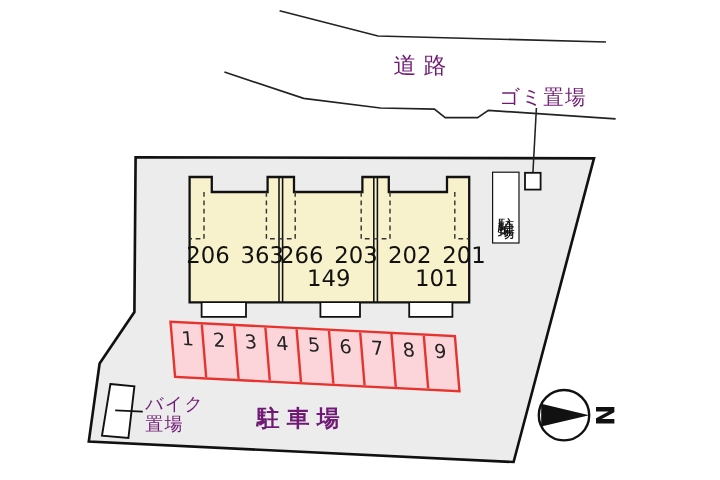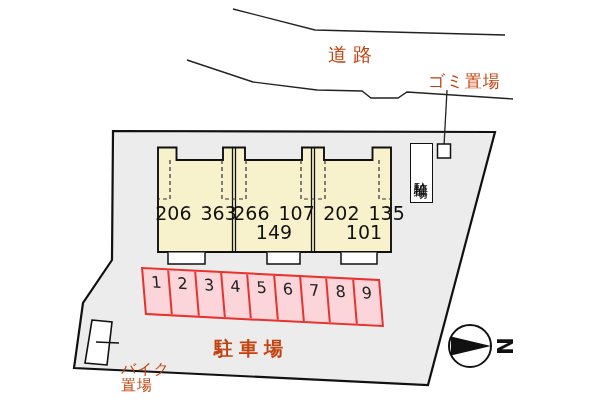--- a/index.html
+++ b/index.html
@@ -1,25 +1,25 @@
 <!DOCTYPE html>
 <html><head>
 <meta charset="utf-8">
 <style>
   html,body{margin:0;padding:0;}
   .stage{
     position:relative;width:600px;height:400px;background:#ffffff;overflow:hidden;
     font-family:"DejaVu Sans","Liberation Sans",sans-serif;color:#111;
   }
   .stage svg{position:absolute;left:0;top:0;}
-  .lbl{position:absolute;white-space:nowrap;color:#c2410c;}
+  .lbl{position:absolute;white-space:nowrap;color:#701a75;}
   .road-lbl{left:328px;top:42px;font-size:19px;letter-spacing:6px;}
-  .garbage-lbl{left:428px;top:70px;font-size:17px;letter-spacing:1px;}
+  .garbage-lbl{left:416px;top:70px;font-size:17px;letter-spacing:1px;}
   .parkinglot-lbl{left:214px;top:336px;font-size:19px;letter-spacing:6px;font-weight:bold;}
-  .bike-lbl{left:121px;top:329px;font-size:15px;line-height:16px;letter-spacing:1px;margin-top:32px;}
+  .bike-lbl{left:121px;top:329px;font-size:15px;line-height:16px;letter-spacing:1px;}
   .bicycle-box{
     position:absolute;left:410px;top:143px;width:23px;height:60px;
     border:1.6px solid #111;background:#fff;box-sizing:border-box;
     display:flex;align-items:center;justify-content:center;
   }
   .bicycle-box .vtext{writing-mode:vertical-rl;font-size:14px;letter-spacing:2px;line-height:1;}
   
   .unit-lbl{position:absolute;width:100px;text-align:center;font-size:19px;line-height:19px;}
   .unit-lbl .f2{display:flex;justify-content:center;gap:9px;}
   .u1{left:146px;top:204px;}
@@ -102,28 +102,28 @@
 
   <div class="unit-lbl u1">
     <div class="f2">
       <span>206</span>
       <span>363</span>
     </div>
   </div>
   <div class="unit-lbl u2">
     <div class="f2">
       <span>266</span>
-      <span>107</span>
+      <span>203</span>
     </div>
     <div class="f1">149</div>
   </div>
   <div class="unit-lbl u3">
     <div class="f2">
       <span>202</span>
-      <span>135</span>
+      <span>201</span>
     </div>
     <div class="f1">101</div>
   </div>
 
   <div class="prow">
     <div class="pcell">1</div>
     <div class="pcell">2</div>
     <div class="pcell">3</div>
     <div class="pcell">4</div>
     <div class="pcell">5</div>

